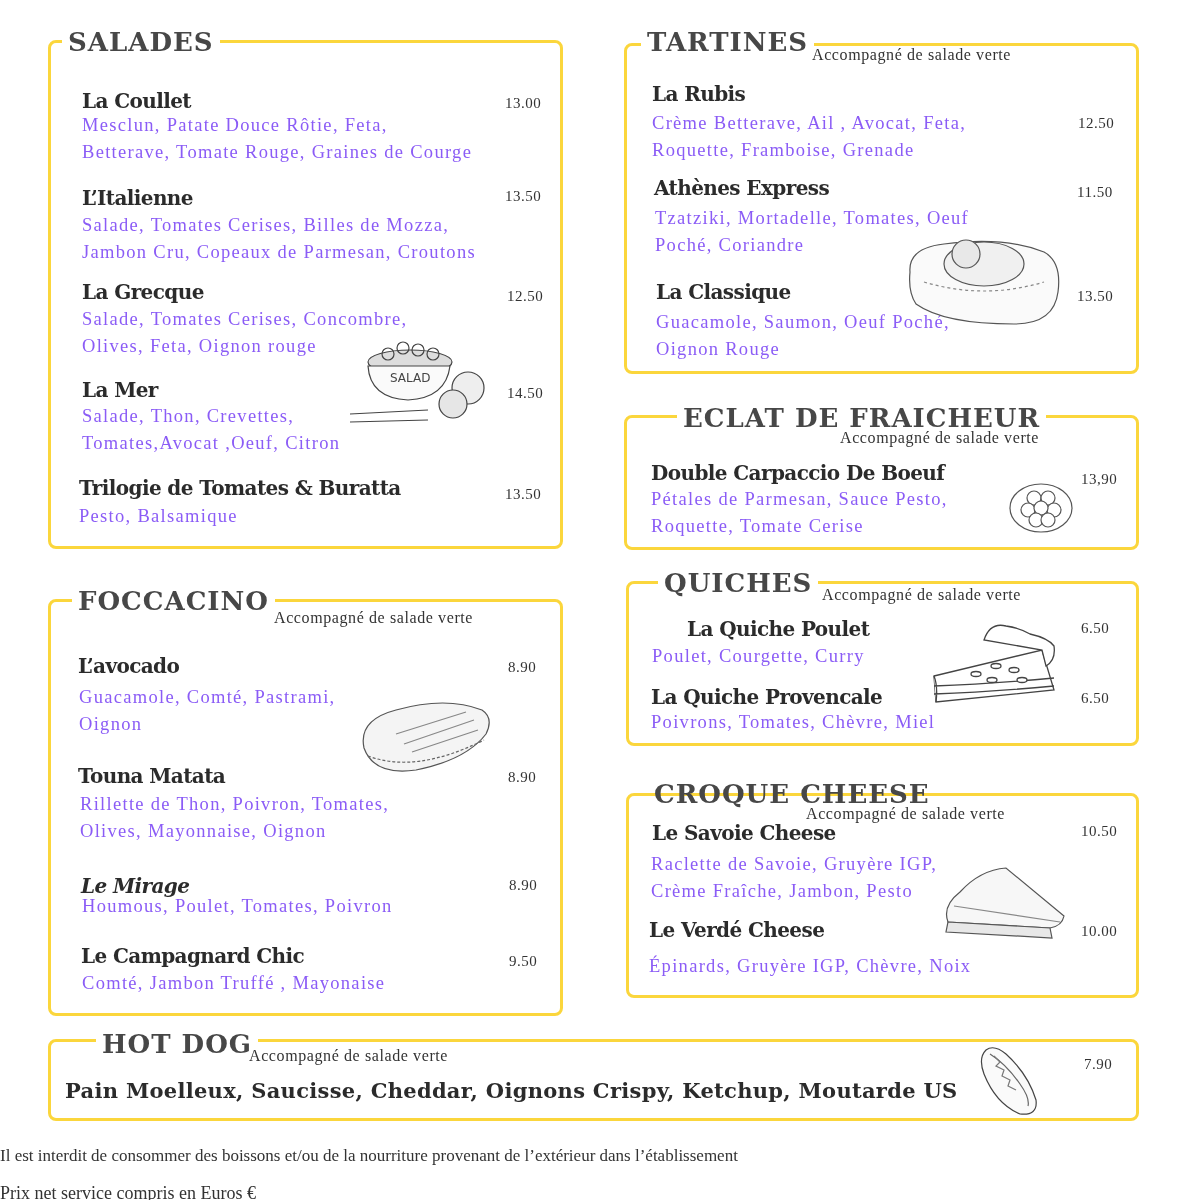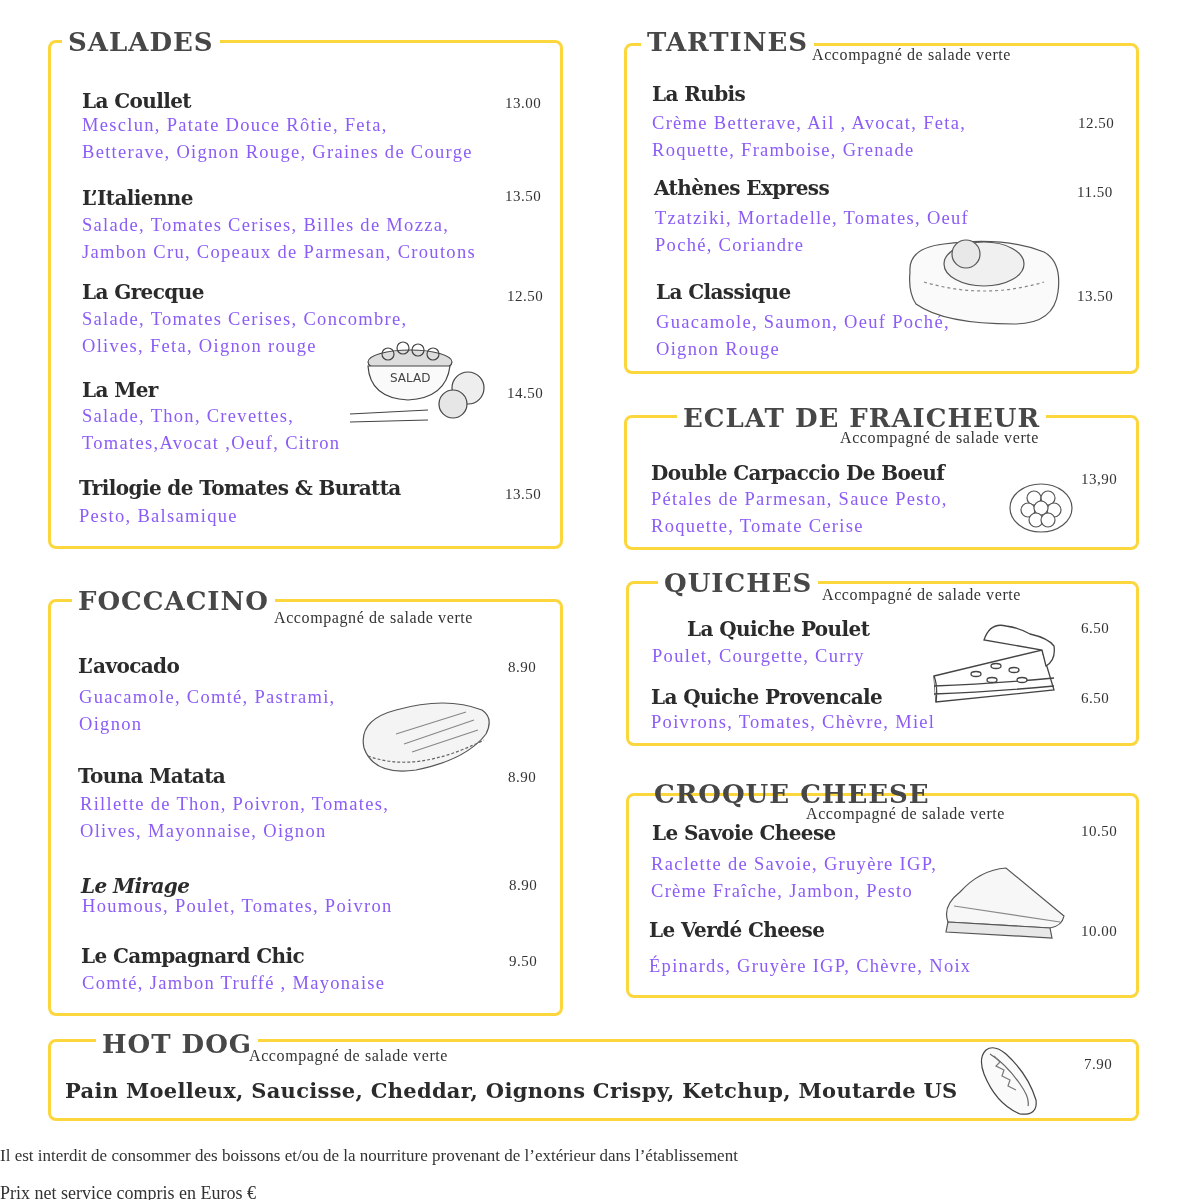--- a/index.html
+++ b/index.html
@@ -22,21 +22,21 @@
 </style>
 </head>
 <body>
 
 <div class="box" style="left:48px; top:40px; width:515px; height:509px;"></div>
 <div class="sec-title" style="left:62px; top:27px;">SALADES</div>
 
 <div class="item-name" style="left:82px; top:89px;">La Coullet</div>
 <div class="price" style="left:505px; top:95px;">13.00</div>
 <div class="item-desc" style="left:82px; top:112px;">Mesclun, Patate Douce Rôtie, Feta,</div>
-<div class="item-desc" style="left:82px; top:139px;">Betterave, Oignon Rouge, Graines de Courge</div>
+<div class="item-desc" style="left:82px; top:139px;">Betterave, Tomate Rouge, Graines de Courge</div>
 
 <div class="item-name" style="left:82px; top:186px;">L’Italienne</div>
 <div class="price" style="left:505px; top:188px;">13.50</div>
 <div class="item-desc" style="left:82px; top:212px;">Salade, Tomates Cerises, Billes de Mozza,</div>
 <div class="item-desc" style="left:82px; top:239px;">Jambon Cru, Copeaux de Parmesan, Croutons</div>
 
 <div class="item-name" style="left:82px; top:280px;">La Grecque</div>
 <div class="price" style="left:507px; top:288px;">12.50</div>
 <div class="item-desc" style="left:82px; top:306px;">Salade, Tomates Cerises, Concombre,</div>
 <div class="item-desc" style="left:82px; top:333px;">Olives, Feta, Oignon rouge</div>

